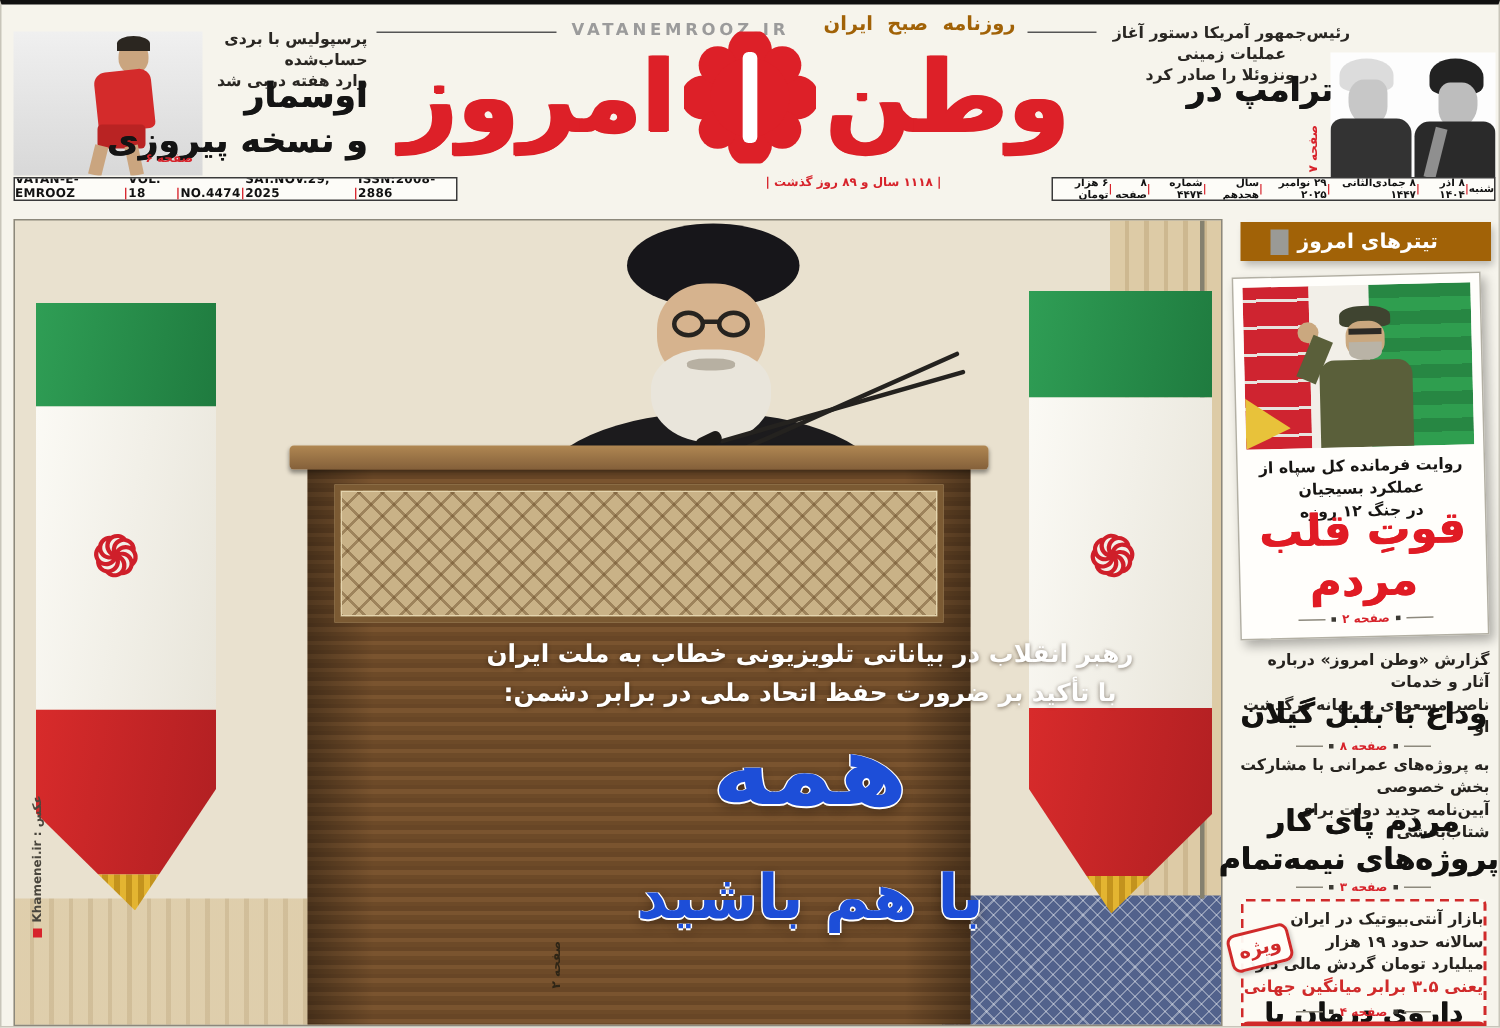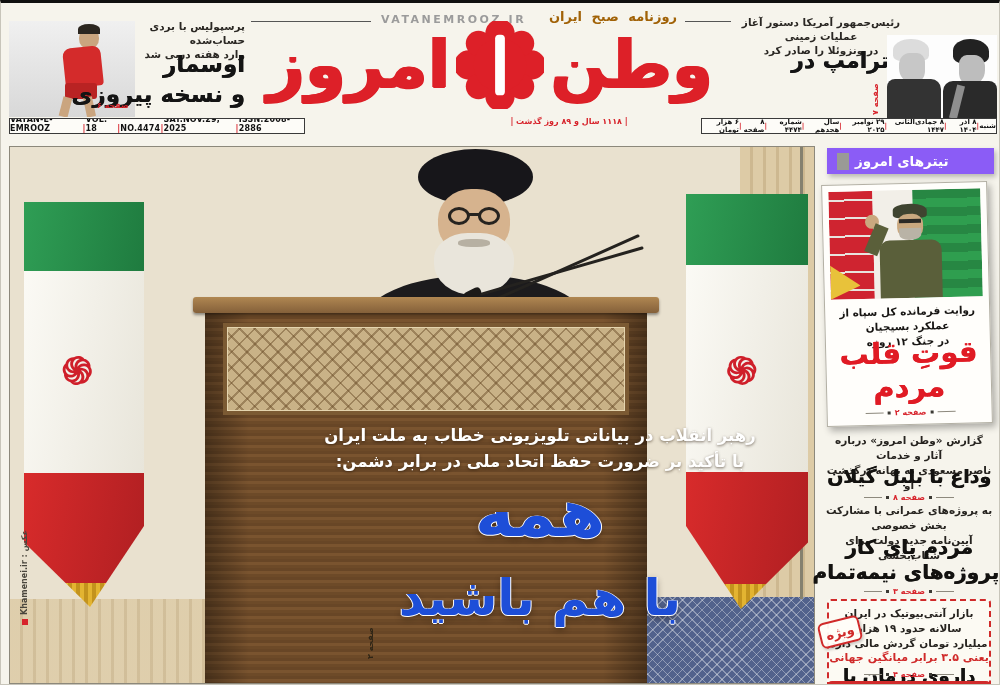--- a/index.html
+++ b/index.html
@@ -59,28 +59,28 @@
   .mic-line { background:#24221f; height:3px; border-radius:2px; }
   .mic-head { background:#1c1a18; border-radius:4px; }
 
   .lead-kicker { color:#fff; font-size:16.5px; font-weight:bold; line-height:26px;
       text-align:center; text-shadow:0 1px 3px rgba(40,25,10,.6); }
   .lead-title { color:#1d4ed8; font-weight:bold; text-align:center;
       text-shadow:1px 0 0 #fff, -1px 0 0 #fff, 0 1px 0 #fff, 0 3px 7px rgba(30,18,6,.45); }
   .credit { font-size:8px; color:#4a463d; font-weight:bold; }
 
   
-  .sb-banner { background:#8b5cf6; color:#fff; font-size:13.5px; font-weight:bold;
-      display:flex; align-items:center; justify-content:flex-end; 
+  .sb-banner { background:#a16207; color:#fff; font-size:13.5px; font-weight:bold;
+      display:flex; align-items:center; justify-content:flex-end; padding-left:10px;
       box-shadow:2px 3px 5px rgba(0,0,0,.25); }
   .sb-banner-sq { width:12px; height:17px; background:#9a9a96; margin:0 6px 0 10px; }
   .sb-card { background:#fffefb; border:1px solid #b3b0a4; transform:rotate(-1.4deg);
       box-shadow:3px 4px 7px rgba(0,0,0,.3); }
   .sb-caption { font-size:10.5px; font-weight:bold; color:#171513; line-height:15px; text-align:center; }
-  .sb-kicker  { font-size:10.5px; font-weight:bold; color:#26231f; line-height:15px; text-align:center; }
+  .sb-kicker  { font-size:10.5px; font-weight:bold; color:#26231f; line-height:15px; text-align:right; }
   .sb-title-red { color:#e01b24; font-weight:bold; text-align:center;
       text-shadow:.5px 0 0 #e01b24; }
   .sb-title-blk { color:#131210; font-weight:bold; text-align:center; text-shadow:.5px 0 0 #131210; }
   .marker { display:flex; align-items:center; justify-content:center; gap:4px; }
   .marker .ln { width:18px; height:1px; background:#8d897d; }
   .marker .sq { width:3px; height:3px; background:#3c3a34; }
   .marker .lbl { font-size:8px; font-weight:bold; color:#d7232b; }
   .dashed-box { border:2px dashed #d02a2a; border-radius:4px; background:#fcfaf3; }
   .highlight-red { color:#d02a2a; font-size:11px; font-weight:bold; text-align:center; }
   .stamp { border:2px solid #d02a2a; border-radius:6px; color:#d02a2a; font-size:13px;
@@ -241,21 +241,21 @@
     <div class="abs podium-front" style="left:195px;top:160px;width:442px;height:378px;"></div>
     <div class="abs podium-top" style="left:183px;top:150px;width:466px;height:16px;"></div>
     <div class="abs mosaic" style="left:213px;top:176px;width:406px;height:92px;"></div>
 
     <div class="abs rtl lead-kicker" style="left:300px;top:276px;width:460px;">
       <div>رهبر انقلاب در بیاناتی تلویزیونی خطاب به ملت ایران</div>
       <div>با تأکید بر ضرورت حفظ اتحاد ملی در برابر دشمن:</div>
     </div>
     <div class="abs rtl lead-title" style="left:280px;top:326px;width:500px;">
       <div class="nowrap" style="font-size:66px;line-height:82px;">همه</div>
-      <div class="nowrap" style="font-size:50px;line-height:86px;">با هم باشید</div>
+      <div class="nowrap" style="font-size:41px;line-height:86px;">با هم باشید</div>
     </div>
     <div class="abs rtl vref" style="left:356px;top:512px;font-size:8px;font-weight:bold;color:#2e2516;">صفحه ۲</div>
 
     <div class="abs" style="left:10px;top:478px;transform:rotate(-90deg);transform-origin:left top;display:flex;align-items:center;gap:4px;">
       <span style="width:6px;height:6px;background:#d7232b;display:inline-block;"></span>
       <span class="credit rtl nowrap">عکس : Khamenei.ir</span>
     </div>
   </div>
 
   <div class="abs" style="left:818px;top:140px;width:180px;height:545px;">

